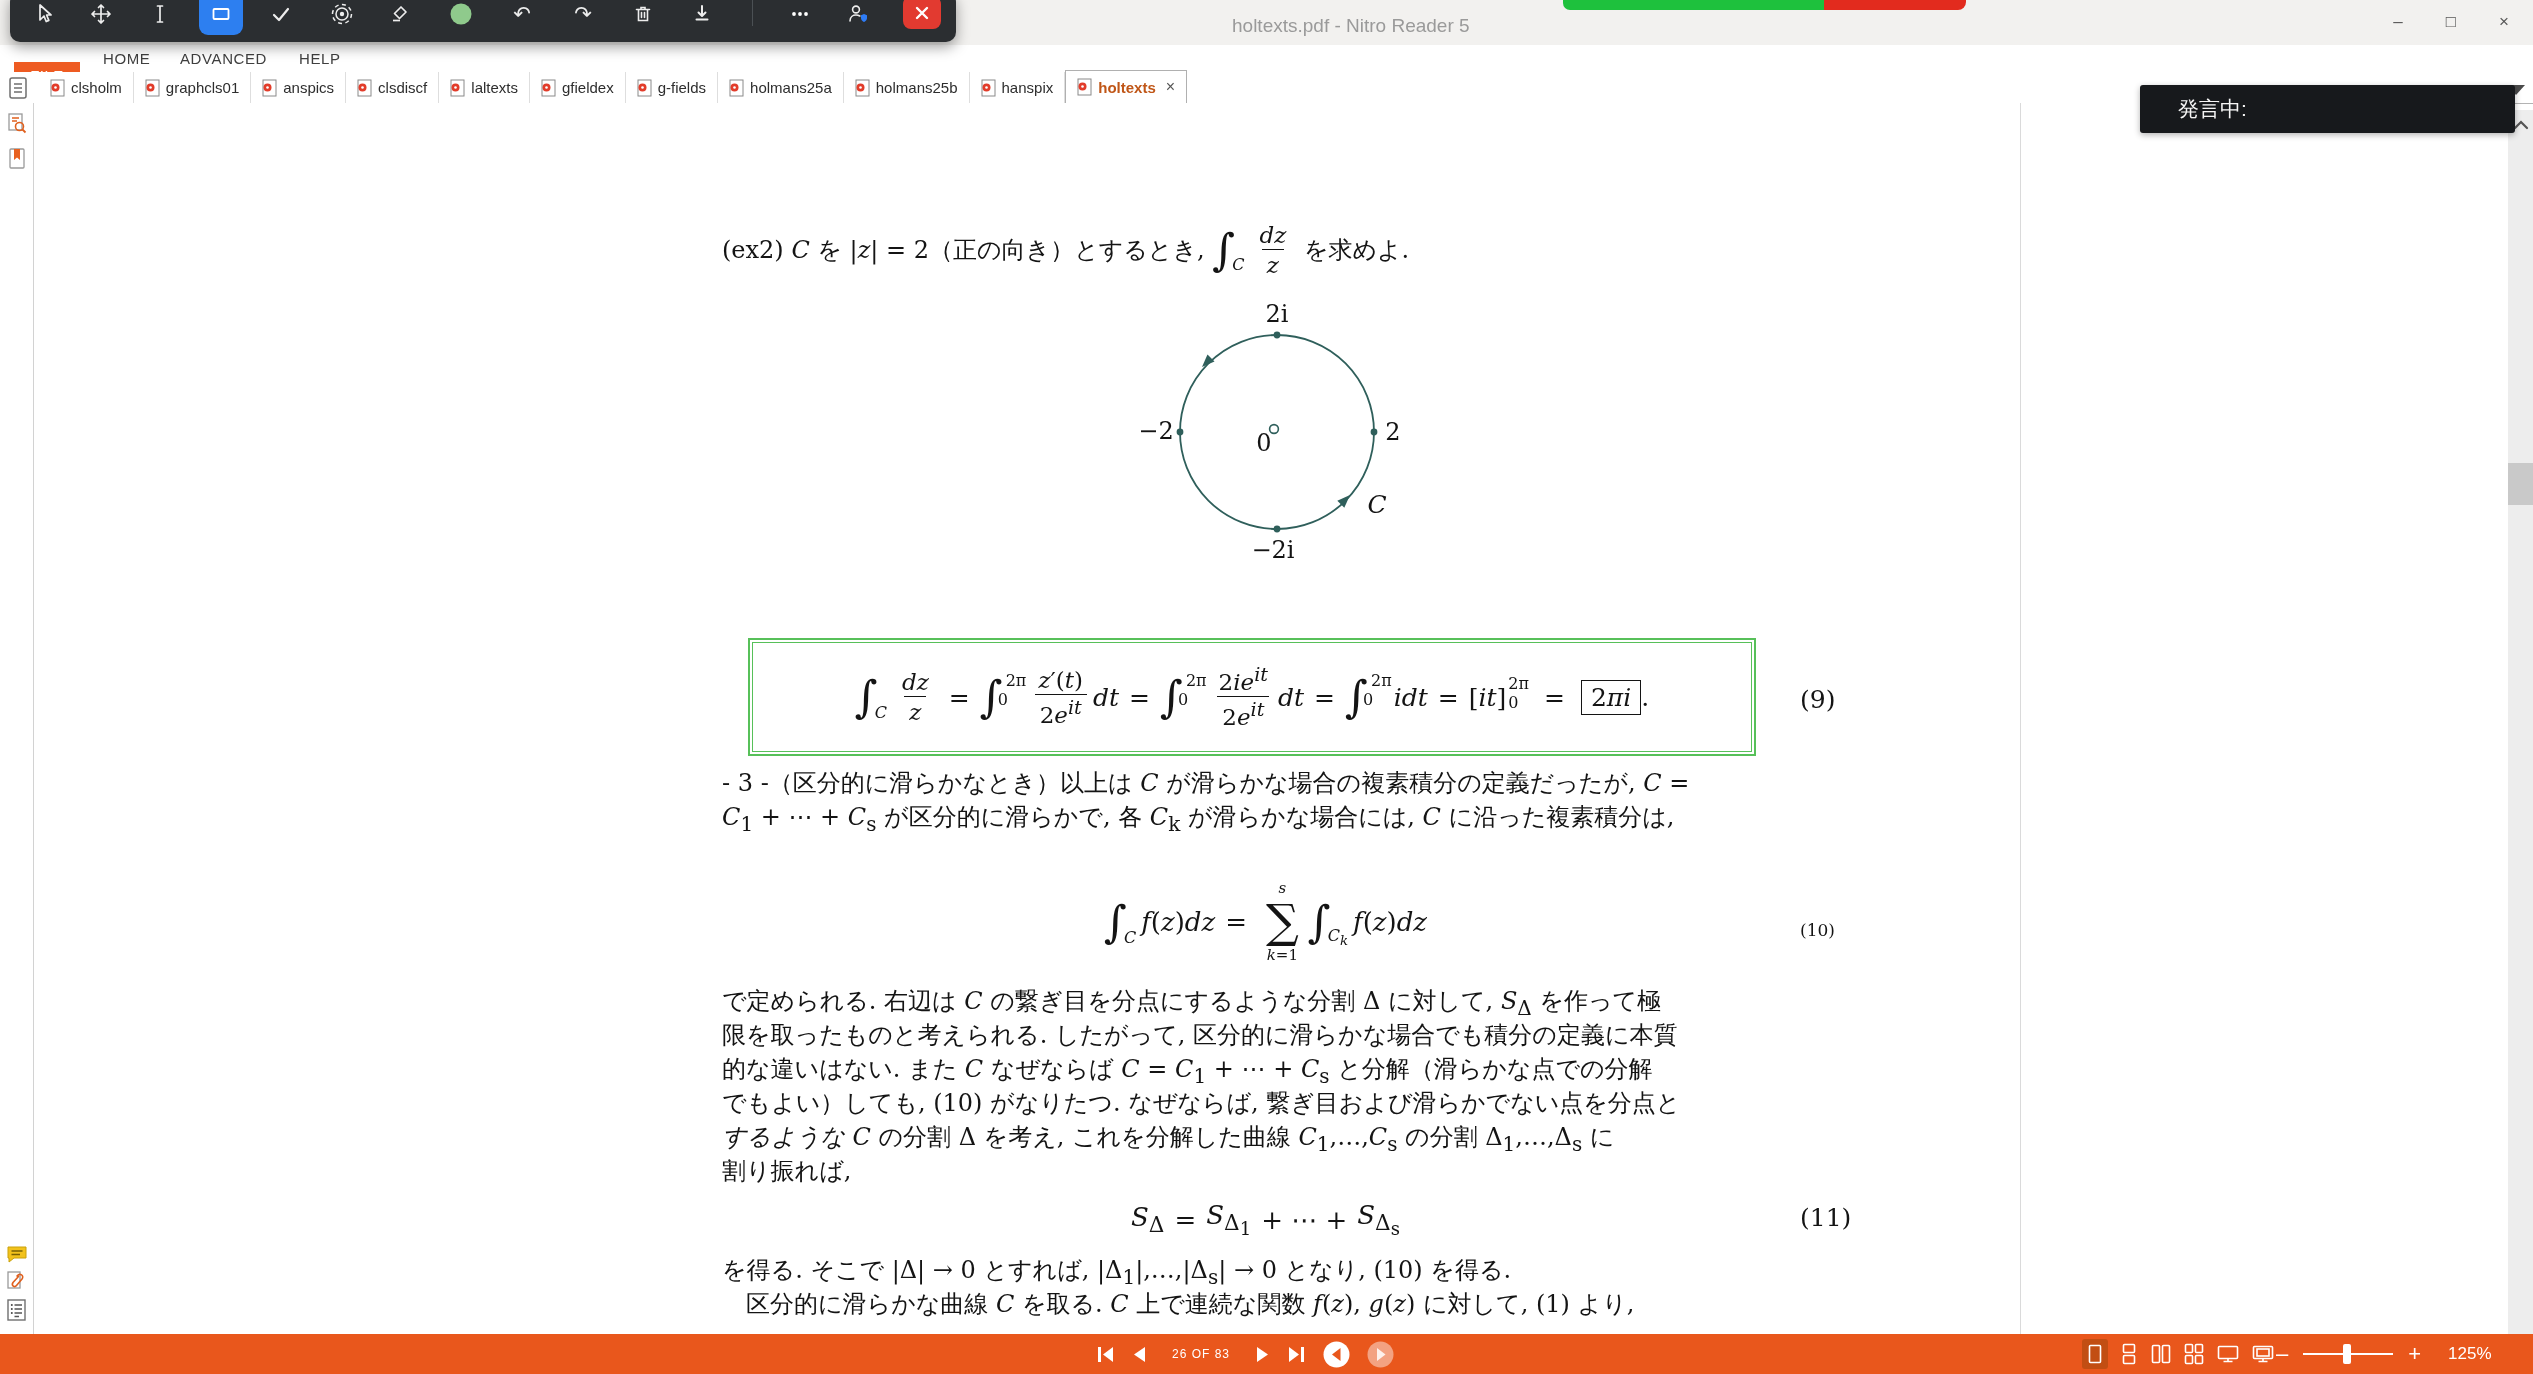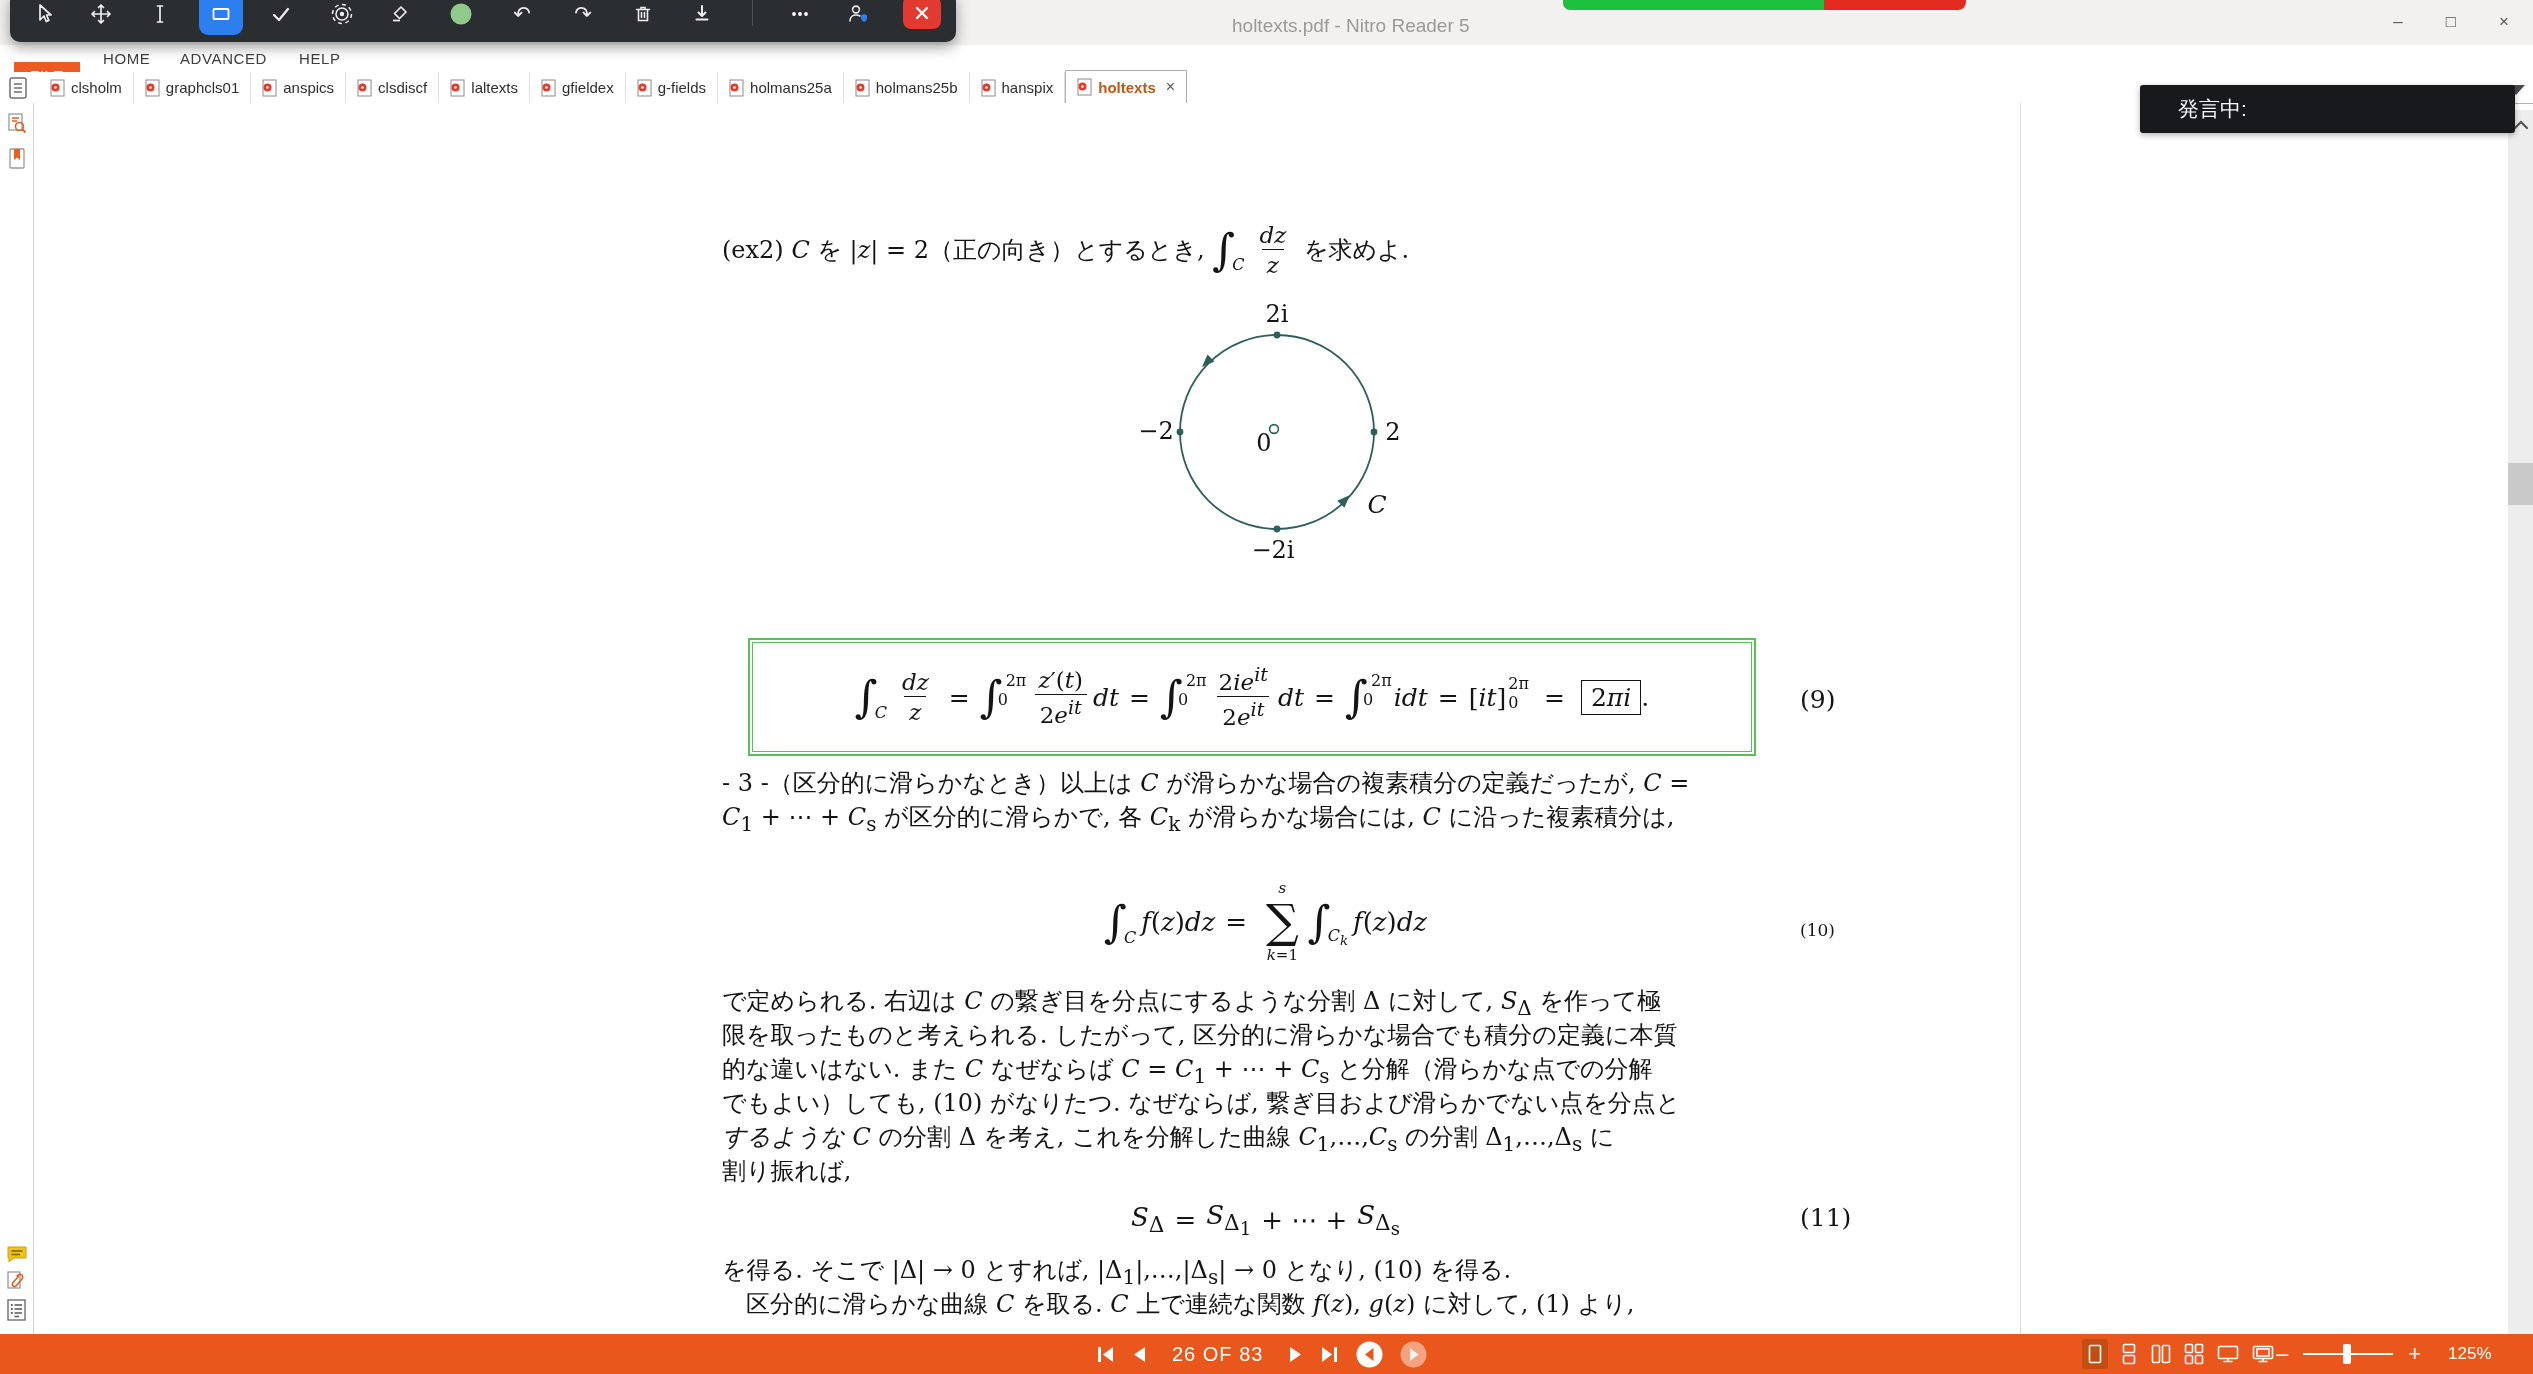--- a/index.html
+++ b/index.html
@@ -74,21 +74,21 @@
             box-shadow:0 2px 6px rgba(0,0,0,.3)}
   .drop-tri{position:absolute;left:2507px;top:85px;width:0;height:0;border-left:9px solid transparent;
             border-right:9px solid transparent;border-top:10px solid #4a4a4a}
   
   .scroll-track{position:absolute;left:2508px;top:110px;width:25px;height:1224px;background:#ededed}
   .scroll-up{position:absolute;left:2508px;top:114px;width:25px;height:22px;display:flex;align-items:center;justify-content:center}
   .scroll-thumb{position:absolute;left:2508px;top:463px;width:25px;height:42px;background:#c9c9c9}
   
   .statusbar{position:absolute;left:0;top:1334px;width:2533px;height:40px;background:#e9571c}
   .navgroup{position:absolute;left:1096px;top:0;height:40px;display:flex;align-items:center;gap:17px}
-  .pagelabel{color:#fff;font-size:20px;letter-spacing:1px;margin:0 8px}
+  .pagelabel{color:#fff;font-size:12px;letter-spacing:1px;margin:0 8px}
   .layoutgroup{position:absolute;left:2082px;top:0;height:40px;display:flex;align-items:center;gap:11px}
   .lay-sel{background:#c24e13;border-radius:3px;padding:4px 3px;display:flex}
   .zoomgroup{position:absolute;left:2276px;top:0;height:40px;display:flex;align-items:center;gap:15px}
   .zglyph{color:#fff;font-size:22px;line-height:1}
   .ztrack{position:relative;width:90px;height:2px;background:#fff}
   .zhandle{position:absolute;left:40px;top:-9px;width:8px;height:20px;background:#fff;border-radius:2px}
   .zoomlabel{color:#fff;font-size:17px;margin-left:12px}
 </style>
 </head>
 <body>

